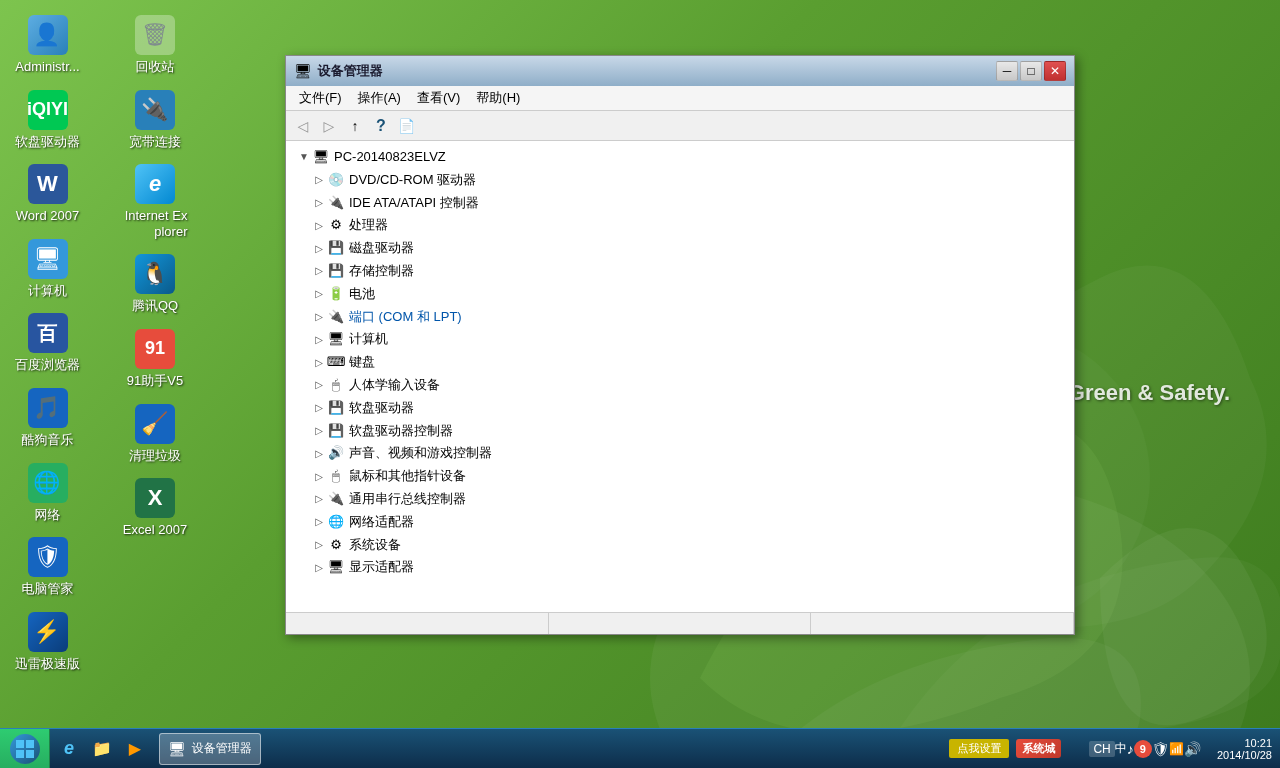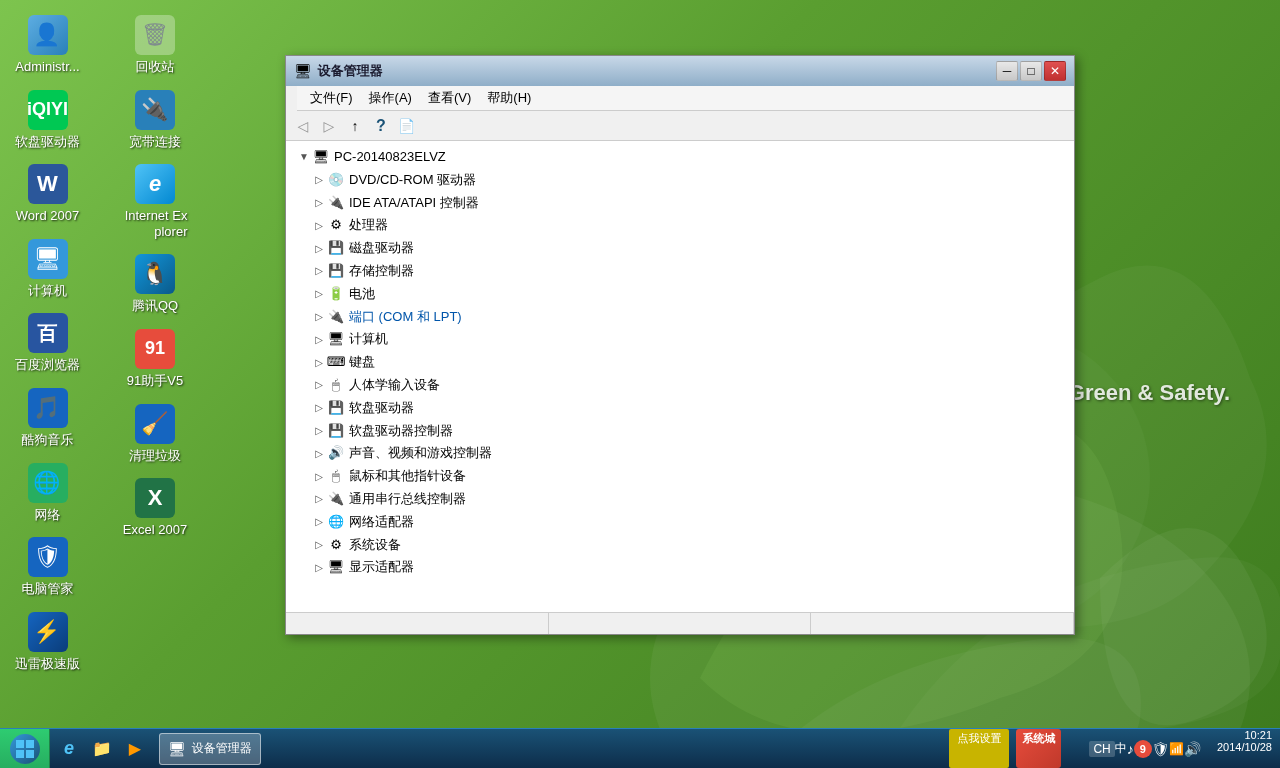--- a/index.html
+++ b/index.html
@@ -150,20 +150,21 @@
       text-align: right;
       font-size: 11px;
       color: white;
       padding: 0 8px;
     }
 
     
     .taskbar-right {
       margin-left: auto;
       display: flex;
+      align-items: center;
       height: 100%;
       gap: 2px;
     }
 
     
     .window {
       position: absolute;
       top: 55px;
       left: 285px;
       width: 790px;
@@ -218,21 +219,20 @@
     .win-btn-max { background: linear-gradient(to bottom, #e8e8e8, #c8c8c8); }
     .win-btn-close { background: linear-gradient(to bottom, #e05050, #c03030); color: white; }
 
     .window-menubar {
       height: 25px;
       background: #f5f5f5;
       border-bottom: 1px solid #ccc;
       display: flex;
       align-items: center;
       padding: 0 5px;
-      margin-left: 11px;
     }
 
     .menu-item {
       padding: 2px 8px;
       font-size: 13px;
       cursor: pointer;
       border-radius: 2px;
     }
 
     .window-toolbar {

